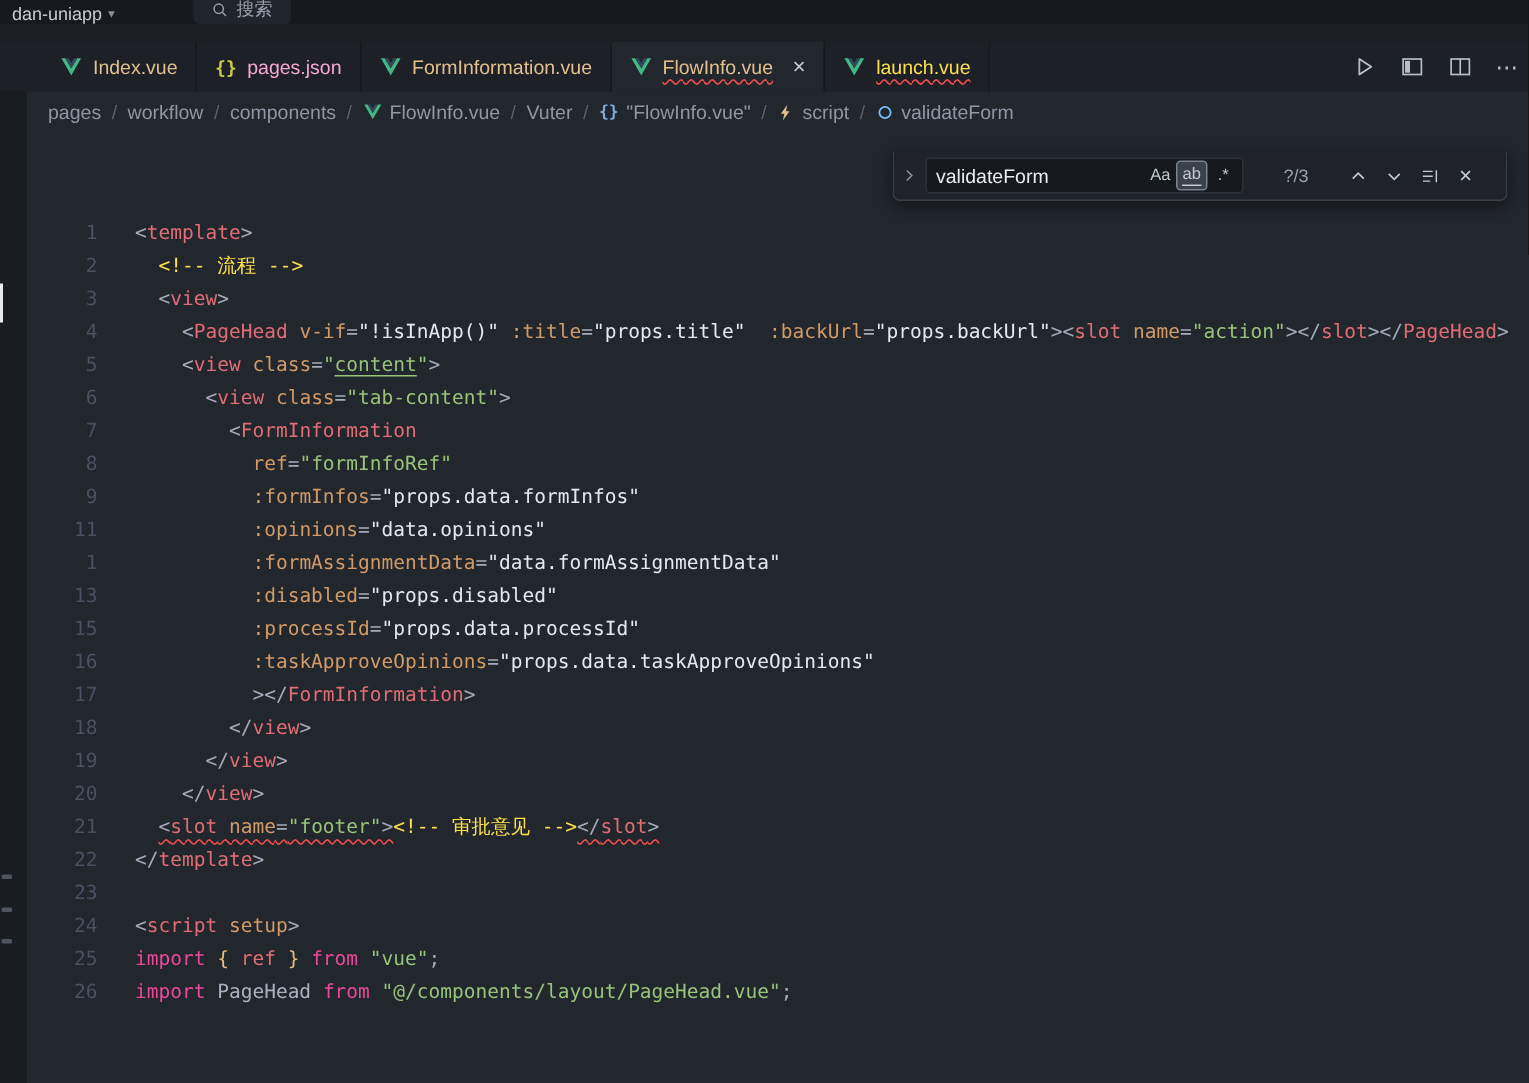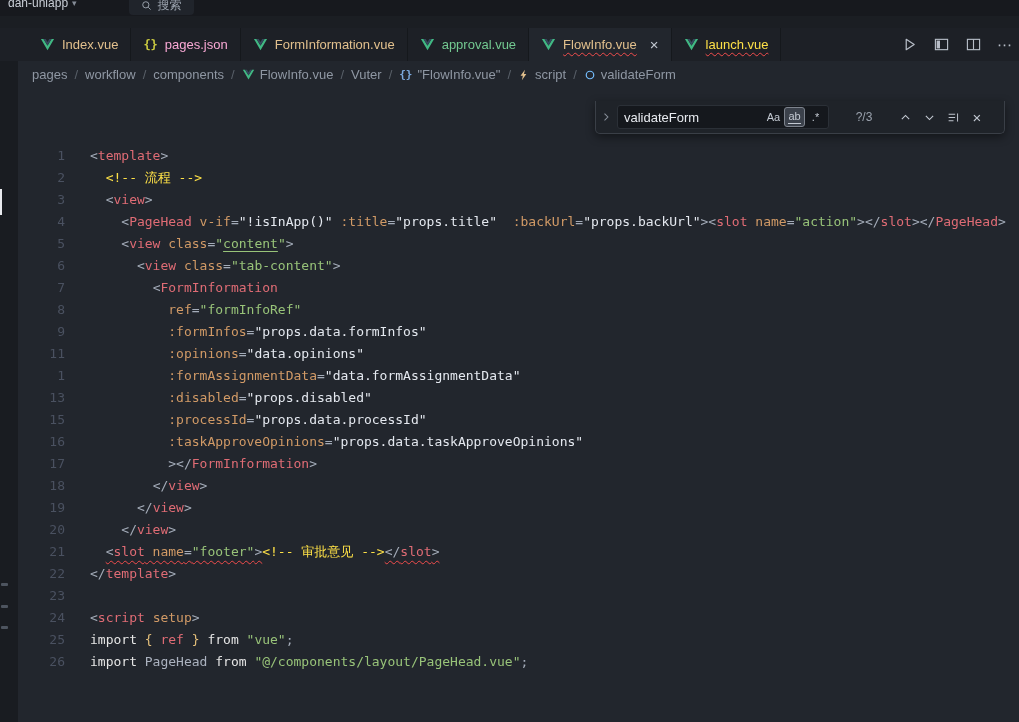--- a/index.html
+++ b/index.html
@@ -2,21 +2,21 @@
 <html><head>
 <meta charset="utf-8">
 <style>
   *{box-sizing:border-box;margin:0;padding:0}
   html,body{background:#0e1013}
   #app{position:relative;width:1019px;height:722px;overflow:hidden;background:#1b1e23;
        font-family:"Liberation Sans",sans-serif;color:#abb2bf}
 
   
   .titlebar{position:absolute;left:0;top:0;right:0;height:16px;background:#17191e;
-            display:flex;align-items:flex-start;overflow:hidden}
+            display:flex;align-items:flex-end;overflow:hidden}
   .tb-project{display:flex;align-items:center;gap:4px;margin-left:8px;margin-top:-4px;
               color:#c9ced6;font-size:12px;cursor:default}
   .tb-caret{color:#868d98;font-size:9px}
   .tb-search{display:flex;align-items:center;gap:6px;margin-left:52px;margin-top:-4px;
              background:#20242b;border-radius:4px;padding:1px 12px;color:#9aa2ad;font-size:12px}
 
   
   .tabbar{position:absolute;top:28px;left:0;right:0;height:33px;background:#1d2026;display:flex}
   #tabs{display:flex;margin-left:28px}
   .tab{display:flex;align-items:center;gap:7px;padding:0 12px;height:33px;
@@ -76,21 +76,21 @@
   .code-line{display:flex;height:22px}
   .ln{flex:0 0 47px;text-align:right;margin-right:25px;color:#4a5160;user-select:none}
   .lc{white-space:pre}
   .tok-w{color:#abb2bf}
   .tok-p{color:#a4acb9}
   .tok-t{color:#e06c75}
   .tok-a{color:#d19a66}
   .tok-s{color:#98c379}
   .tok-su{color:#98c379;text-decoration:underline;text-underline-offset:3px}
   .tok-e{color:#e4e8ef}
-  .tok-k{color:#e5e5e5}
+  .tok-k{color:#ec4899}
   .tok-c{color:#fde047}
   .tok-v{color:#e06c75}
   .tok-b{color:#e5c07b}
   .tok-err{text-decoration:underline wavy #f14c4c;text-decoration-thickness:1px;text-underline-offset:4px}
 </style>
 </head>
 <body>
 
 <div id="app">
 
@@ -127,29 +127,20 @@
         </div>
         <div class="tab">
           <span class="ficon">
             <svg viewBox="0 0 24 24" width="15" height="15">
               <path fill="#41b883" d="M1.5 3h4.1L12 13.9 18.4 3h4.1L12 21.3z"></path>
               <path fill="#35495e" d="M5.6 3h3.5L12 7.9 14.9 3h3.5L12 13.2z"></path>
             </svg>
           </span>
           <span class="tab-label status-modified">FormInformation.vue</span>
         </div>
-        <div class="tab">
-          <span class="ficon">
-            <svg viewBox="0 0 24 24" width="15" height="15">
-              <path fill="#41b883" d="M1.5 3h4.1L12 13.9 18.4 3h4.1L12 21.3z"></path>
-              <path fill="#35495e" d="M5.6 3h3.5L12 7.9 14.9 3h3.5L12 13.2z"></path>
-            </svg>
-          </span>
-          <span class="tab-label status-added">approval.vue</span>
-        </div>
         <div class="tab active">
           <span class="ficon">
             <svg viewBox="0 0 24 24" width="15" height="15">
               <path fill="#41b883" d="M1.5 3h4.1L12 13.9 18.4 3h4.1L12 21.3z"></path>
               <path fill="#35495e" d="M5.6 3h3.5L12 7.9 14.9 3h3.5L12 13.2z"></path>
             </svg>
           </span>
           <span class="tab-label status-modified squiggly">FlowInfo.vue</span>
           <span class="tab-close">×</span>
         </div>

